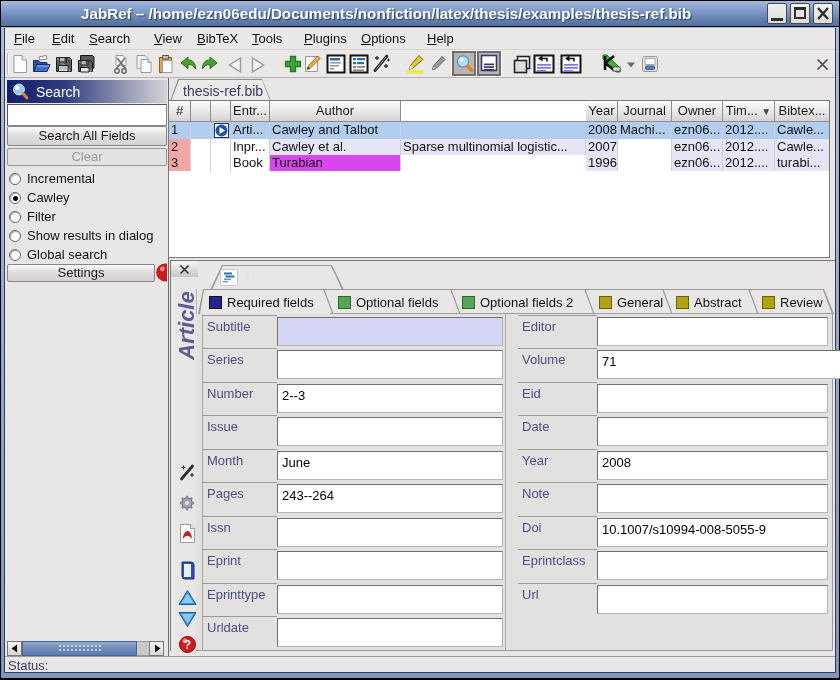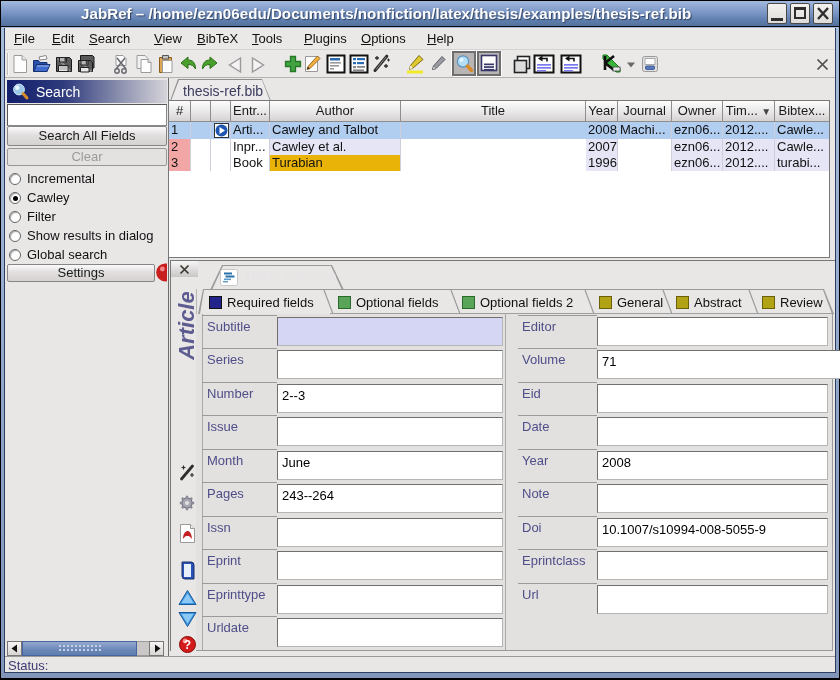--- a/index.html
+++ b/index.html
@@ -237,21 +237,20 @@
 <div class="a" style="left:170px;top:79px;width:101px;height:22px;background:#8e8e8e;clip-path:polygon(8px 0,92px 0,101px 22px,0 22px)"></div>
 <div class="a" style="left:171px;top:80px;width:99px;height:21px;background:#eceaea;clip-path:polygon(8px 0,91px 0,99px 21px,0 21px)"></div>
 <div class="a" style="left:183px;top:83px;font-size:14px;color:#3c3c5e">thesis-ref.bib</div>
 
 <div class="a" id="table" style="left:168px;top:100px;width:662px;height:158px;background:#fff;border:1px solid #787878">
 <div class="a hcell" style="left:0;top:0;width:22px">#</div>
 <div class="a hcell" style="left:22px;top:0;width:20px"></div>
 <div class="a hcell" style="left:42px;top:0;width:20px"></div>
 <div class="a hcell" style="left:62px;top:0;width:39px">Entr...</div>
 <div class="a hcell" style="left:101px;top:0;width:131px">Author</div>
-<div class="a hcell" style="left:232px;top:0;width:185px">Title</div>
 <div class="a hcell" style="left:417px;top:0;width:32px">Year</div>
 <div class="a hcell" style="left:449px;top:0;width:54px">Journal</div>
 <div class="a hcell" style="left:503px;top:0;width:51px">Owner</div>
 <div class="a hcell" style="left:554px;top:0;width:52px">Tim...&nbsp;<span style="font-size:10px;color:#454545">▼</span></div>
 <div class="a hcell" style="left:606px;top:0;width:54px;border-right:none">Bibtex...</div>
 <div class="a" style="left:0;top:20px;width:660px;height:1px;background:#8e8e8e"></div>
 
 <div class="a" style="left:0;top:21px;width:660px;height:17px;background:#b1cdf0">
  <div class="a cell" style="left:0;width:22px">1</div>
  <div class="a cell" style="left:22px;width:20px"></div>
@@ -269,33 +268,34 @@
         <path d="M5.5 4 L11 7.5 L5.5 11z" fill="#fff"></path>
       </svg>
 </div>
 
 <div class="a" style="left:0;top:38px;width:660px;height:16px;background:#fff">
  <div class="a cell" style="left:0;width:22px;background:#f2a6a6">2</div>
  <div class="a cell" style="left:22px;width:20px"></div>
  <div class="a cell" style="left:42px;width:20px"></div>
  <div class="a cell" style="left:62px;width:39px">Inpr...</div>
  <div class="a cell" style="left:101px;width:131px;background:#e5e5f6">Cawley et al.</div>
+ <div class="a cell" style="left:232px;width:185px;background:#e5e5f6">Sparse multinomial logistic...</div>
  <div class="a cell" style="left:417px;width:32px;background:#e5e5f6">2007</div>
  <div class="a cell" style="left:449px;width:54px"></div>
  <div class="a cell" style="left:503px;width:51px;background:#e5e5f6">ezn06...</div>
  <div class="a cell" style="left:554px;width:52px;background:#e5e5f6">2012....</div>
  <div class="a cell" style="left:606px;width:54px;border-right:none;background:#e5e5f6">Cawle...</div>
 </div>
 
 <div class="a" style="left:0;top:54px;width:660px;height:17px;background:#fff">
  <div class="a cell" style="left:0;width:22px;background:#f2a6a6">3</div>
  <div class="a cell" style="left:22px;width:20px"></div>
  <div class="a cell" style="left:42px;width:20px"></div>
  <div class="a cell" style="left:62px;width:39px">Book</div>
- <div class="a cell" style="left:101px;width:131px;background:#eab308">Turabian</div>
+ <div class="a cell" style="left:101px;width:131px;background:#d946ef">Turabian</div>
  <div class="a cell" style="left:417px;width:32px;background:#e5e5f6">1996</div>
  <div class="a cell" style="left:449px;width:54px"></div>
  <div class="a cell" style="left:503px;width:51px;background:#e5e5f6">ezn06...</div>
  <div class="a cell" style="left:554px;width:52px;background:#e5e5f6">2012....</div>
  <div class="a cell" style="left:606px;width:54px;border-right:none;background:#e5e5f6">turabi...</div>
 </div>
 </div>
 
 <div class="a" id="editor" style="left:169px;top:259px;width:666px;height:395px"></div>
 <div class="a" style="left:170px;top:260px;width:665px;height:1px;background:#787878"></div>

